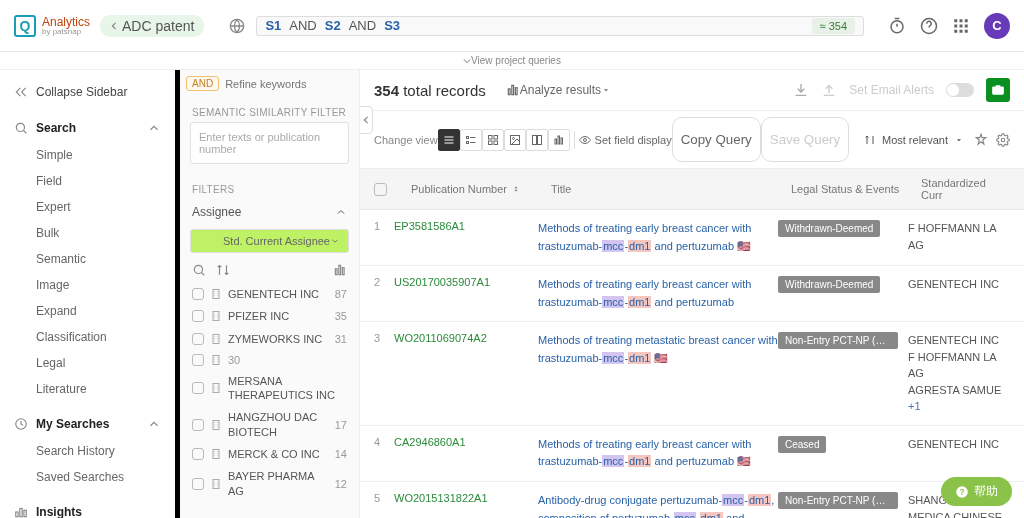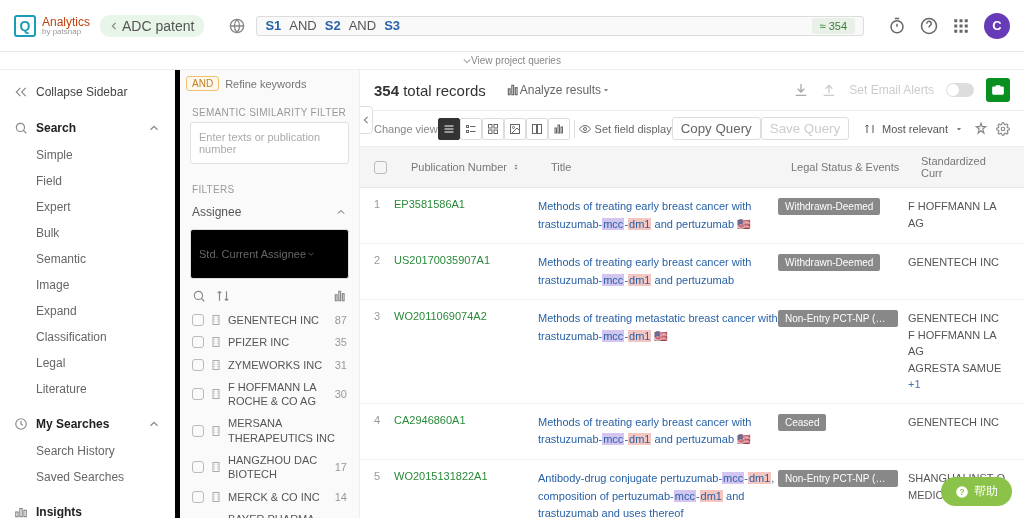--- a/index.html
+++ b/index.html
@@ -33,21 +33,21 @@
 .sb-item .chev{margin-left:auto}
 .sb-sub{padding:6px 0 6px 22px;color:#666;cursor:pointer}
 .filters{width:180px;border-right:1px solid #eee;overflow:auto;background:#fafafa}
 .filt-top{display:flex;align-items:center;padding:6px;gap:6px}
 .andlbl{border:1px solid #f0c070;background:#fff8ee;color:#c08020;font-size:10px;padding:1px 5px;border-radius:3px}
 .filt-top input{flex:1;border:none;background:transparent;font-size:11px;outline:none}
 .filt-top .ic{width:14px;height:14px;color:#888;cursor:pointer}
 .filt-sec{padding:10px 12px 4px;color:#999;font-size:10px;letter-spacing:.3px}
 .txta{margin:0 10px 10px;border:1px solid #e0e0e0;background:#fff;padding:8px;color:#aaa;border-radius:3px;font-size:11px}
 .acc-h{display:flex;align-items:center;justify-content:space-between;padding:6px 12px;cursor:pointer;color:#555;font-size:12px}
-.sel{margin:4px 10px;display:flex;align-items:center;justify-content:flex-start;border:1px solid #ddd;background:#000000;padding:18px 8px;border-radius:3px;color:#666;font-size:11px}
+.sel{margin:4px 10px;display:flex;align-items:center;justify-content:flex-end;border:1px solid #ddd;background:#bef264;padding:5px 8px;border-radius:3px;color:#666;font-size:11px}
 .fbar{display:flex;align-items:center;gap:10px;padding:6px 12px}
 .fbar .ic{width:14px;height:14px;color:#888;cursor:pointer}
 .frow{display:flex;align-items:center;padding:4px 12px;gap:6px;color:#555;font-size:11px}
 .frow .chk{width:12px;height:12px;border:1px solid #bbb;border-radius:3px;flex-shrink:0}
 .frow .ic{width:12px;height:12px;color:#aaa;flex-shrink:0}
 .frow .lbl{flex:1;line-height:1.3}
 .frow .cnt{color:#999}
 .content{flex:1;overflow:auto;position:relative}
 .chdr{display:flex;align-items:center;padding:8px 14px;border-bottom:1px solid #eee}
 .chdr .rec{font-size:15px}
@@ -57,21 +57,21 @@
 .chdr .right .ic{width:16px;height:16px;color:#aaa;cursor:pointer}
 .chdr .right .disabled{color:#ccc}
 .toggle{width:28px;height:14px;background:#ddd;border-radius:8px;position:relative}
 .toggle::after{content:"";position:absolute;width:12px;height:12px;background:#fff;border-radius:50%;top:1px;left:1px}
 .sq{width:24px;height:24px;background:#0a9020;border-radius:3px;color:#fff;display:flex;align-items:center;justify-content:center}
 .toolbar{display:flex;align-items:center;padding:6px 14px;border-bottom:1px solid #eee;font-size:11px}
 .toolbar .cv{color:#888}
 .vbtn{width:22px;height:22px;border:1px solid #ddd;border-radius:2px;display:flex;align-items:center;justify-content:center;cursor:pointer;color:#666}
 .vbtn.active{background:#333;color:#fff;border-color:#333}
 .toolbar .sep{width:1px;height:18px;background:#e0e0e0;margin:0 4px}
-.btn-s{border:1px solid #ddd;border-radius:3px;padding:3px 8px;background:#fff;color:#666;cursor:pointer}
+.btn-s{border:1px solid #ddd;border-radius:10px;padding:14px 8px;background:#fff;color:#666;cursor:pointer}
 .btn-s.disabled{color:#ccc;cursor:default}
 .sortbtn{margin-left:auto;display:flex;align-items:center;gap:6px;cursor:pointer;color:#555}
 .thead{display:flex;align-items:center;background:#f5f5f5;border-bottom:1px solid #e8e8e8;padding:8px 14px;color:#777;font-size:11px}
 .thead .chk{width:13px;height:13px;border:1px solid #bbb;border-radius:3px;margin-right:24px}
 .col-pn{width:140px;display:flex;align-items:center;gap:4px}
 .col-title{width:240px}
 .col-status{width:130px}
 .col-assignee{flex:1}
 .trow{display:flex;padding:10px 14px;border-bottom:1px solid #f0f0f0;font-size:11px}
 .trow .num{width:20px;color:#999}
@@ -276,21 +276,20 @@
           </svg>
           <span class="lbl">ZYMEWORKS INC</span>
           <span class="cnt">31</span>
         </div>
         <div class="frow">
           <div class="chk"></div>
           <svg class="ic" viewBox="0 0 24 24" fill="none" stroke="currentColor" stroke-width="2">
             <rect x="6" y="3" width="12" height="18"></rect>
             <path d="M9 7h1M14 7h1M9 11h1M14 11h1M9 15h1M14 15h1"></path>
           </svg>
-          <span class="lbl">F HOFFMANN LA ROCHE &amp; CO AG</span>
           <span class="cnt">30</span>
         </div>
         <div class="frow">
           <div class="chk"></div>
           <svg class="ic" viewBox="0 0 24 24" fill="none" stroke="currentColor" stroke-width="2">
             <rect x="6" y="3" width="12" height="18"></rect>
             <path d="M9 7h1M14 7h1M9 11h1M14 11h1M9 15h1M14 15h1"></path>
           </svg>
           <span class="lbl">MERSANA THERAPEUTICS INC</span>
           <span class="cnt"></span>

